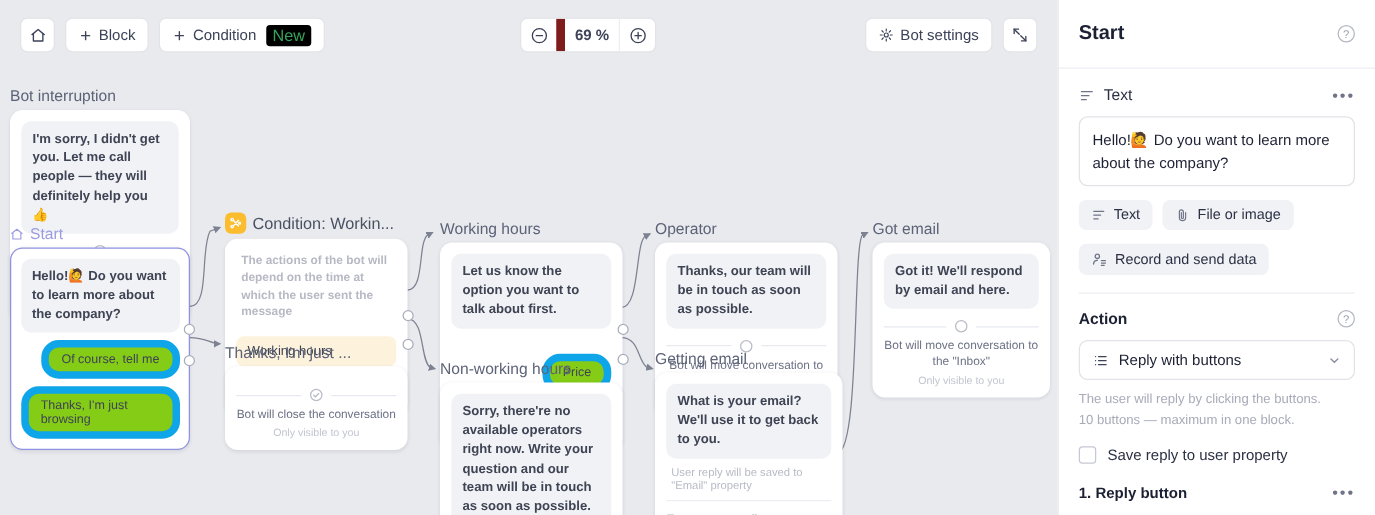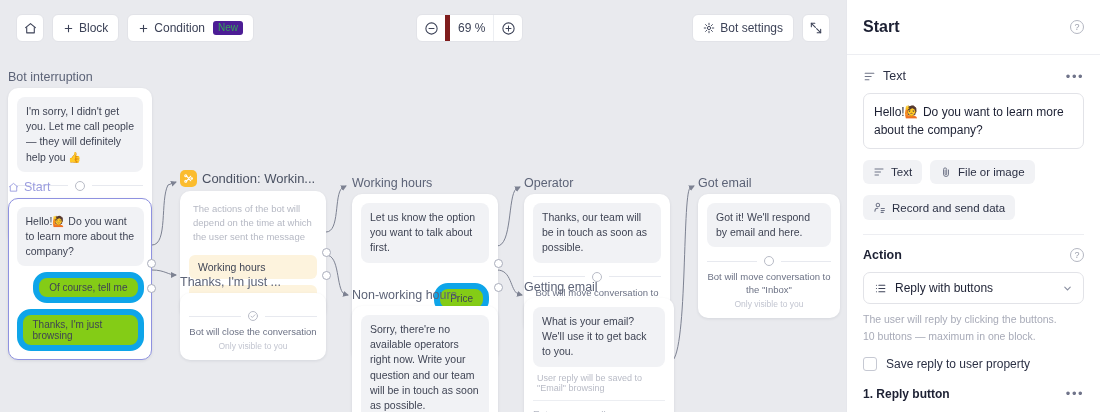--- a/index.html
+++ b/index.html
@@ -21,52 +21,52 @@
 
   
   .toolbar { position: absolute; left: 16px; top: 14px; display: flex; gap: 8px; align-items: center; }
   .tbtn {
     height: 28px; background: #fff; border: 1px solid #e2e3e8; border-radius: 6px;
     display: flex; align-items: center; gap: 5px; padding: 0 10px;
     font-size: 12px; color: #3c4257; cursor: pointer; white-space: nowrap;
   }
   .tbtn.icon-only { width: 28px; padding: 0; justify-content: center; }
   .badge-new {
-    background: #4c1d95; color: #35a35a; font-size: 10px; border-radius: 3px;
+    background: #000000; color: #35a35a; font-size: 13px; border-radius: 3px;
     padding: 2px 5px; margin-left: 3px; line-height: 1;
   }
   .zoomgroup {
     position: absolute; left: 416px; top: 14px; display: flex; align-items: center;
     background: #fff; border: 1px solid #e2e3e8; border-radius: 6px; height: 28px;
     overflow: hidden;
   }
   .zoomgroup > div {
     display: flex; align-items: center; justify-content: center;
     height: 100%; font-size: 12px; color: #3c4257; cursor: pointer;
   }
   .zoomgroup .zbtn { width: 28px; }
-  .zoomgroup .zval { padding: 0 8px; border-left: 5px solid #7f1d1d; border-right: 1px solid #eceef2; cursor: default; }
+  .zoomgroup .zval { padding: 0 8px; border-left: 7px solid #7f1d1d; border-right: 1px solid #eceef2; cursor: default; font-weight: bold; }
   .toolbar-right { position: absolute; right: 16px; top: 14px; display: flex; gap: 8px; align-items: center; }
 
   
   .blk { position: absolute; }
   .blk-title {
     font-size: 12.5px; color: #5c6377; margin-bottom: 4px;
     display: flex; align-items: center; gap: 5px; white-space: nowrap;
   }
   .blk-title.start { color: #9a9cdf; }
   .blk-title.cond { color: #4a5162; font-size: 13px; }
   .card {
     background: #fff; border-radius: 10px; padding: 9px;
     box-shadow: 0 1px 3px rgba(40,45,70,.10);
   }
   .card.selected { border: 1.5px solid #8f92e0; padding: 7.5px; }
   .bubble {
     background: #f1f2f5; border-radius: 8px; padding: 7px 9px;
-    font-size: 10.5px; line-height: 1.45; color: #3f4454;
+    font-size: 10.5px; line-height: 1.45; color: #3f4454; font-weight: bold;
   }
   .bubble.cond-desc { background: transparent; color: #b6b9c4; padding: 2px 4px 6px; font-size: 9.5px; }
   .opt {
     background: #fdf3dd; border-radius: 6px; padding: 6px 9px;
     font-size: 10.5px; color: #3f4454; margin-top: 6px;
   }
   .reply {
     border: 6px solid #0ea5e9; border-radius: 14px; padding: 4px 10px;
     font-size: 10px; color: #3f4454; background:#84cc16; display: inline-block;
   }
@@ -353,21 +353,21 @@
           <div class="dnote-text">Bot will move conversation to the "Inbox"</div>
           <div class="dnote-sub">Only visible to you</div>
         </div>
       </div>
     </div>
 
     <div class="blk" style="left:524px; top:280px; width:150px;">
       <div class="blk-title">Getting email</div>
       <div class="card" style="position:relative;">
         <div class="bubble">What is your email? We'll use it to get back to you.</div>
-        <div class="propnote">User reply will be saved to "Email" browsing</div>
+        <div class="propnote">User reply will be saved to "Email" property</div>
         <div class="inputrow">
           <span class="ph">Enter your email</span>
           <span class="ico">
             <svg width="14" height="14" viewBox="0 0 24 24" fill="#5b5fe8">
                 <path d="M3 5l17 7-17 7 4-7z"></path>
               </svg>
           </span>
         </div>
 
       </div>

